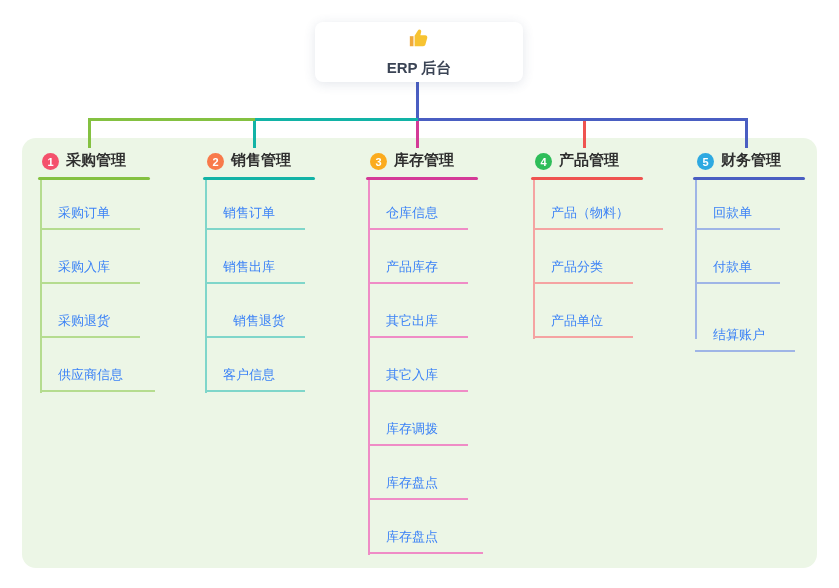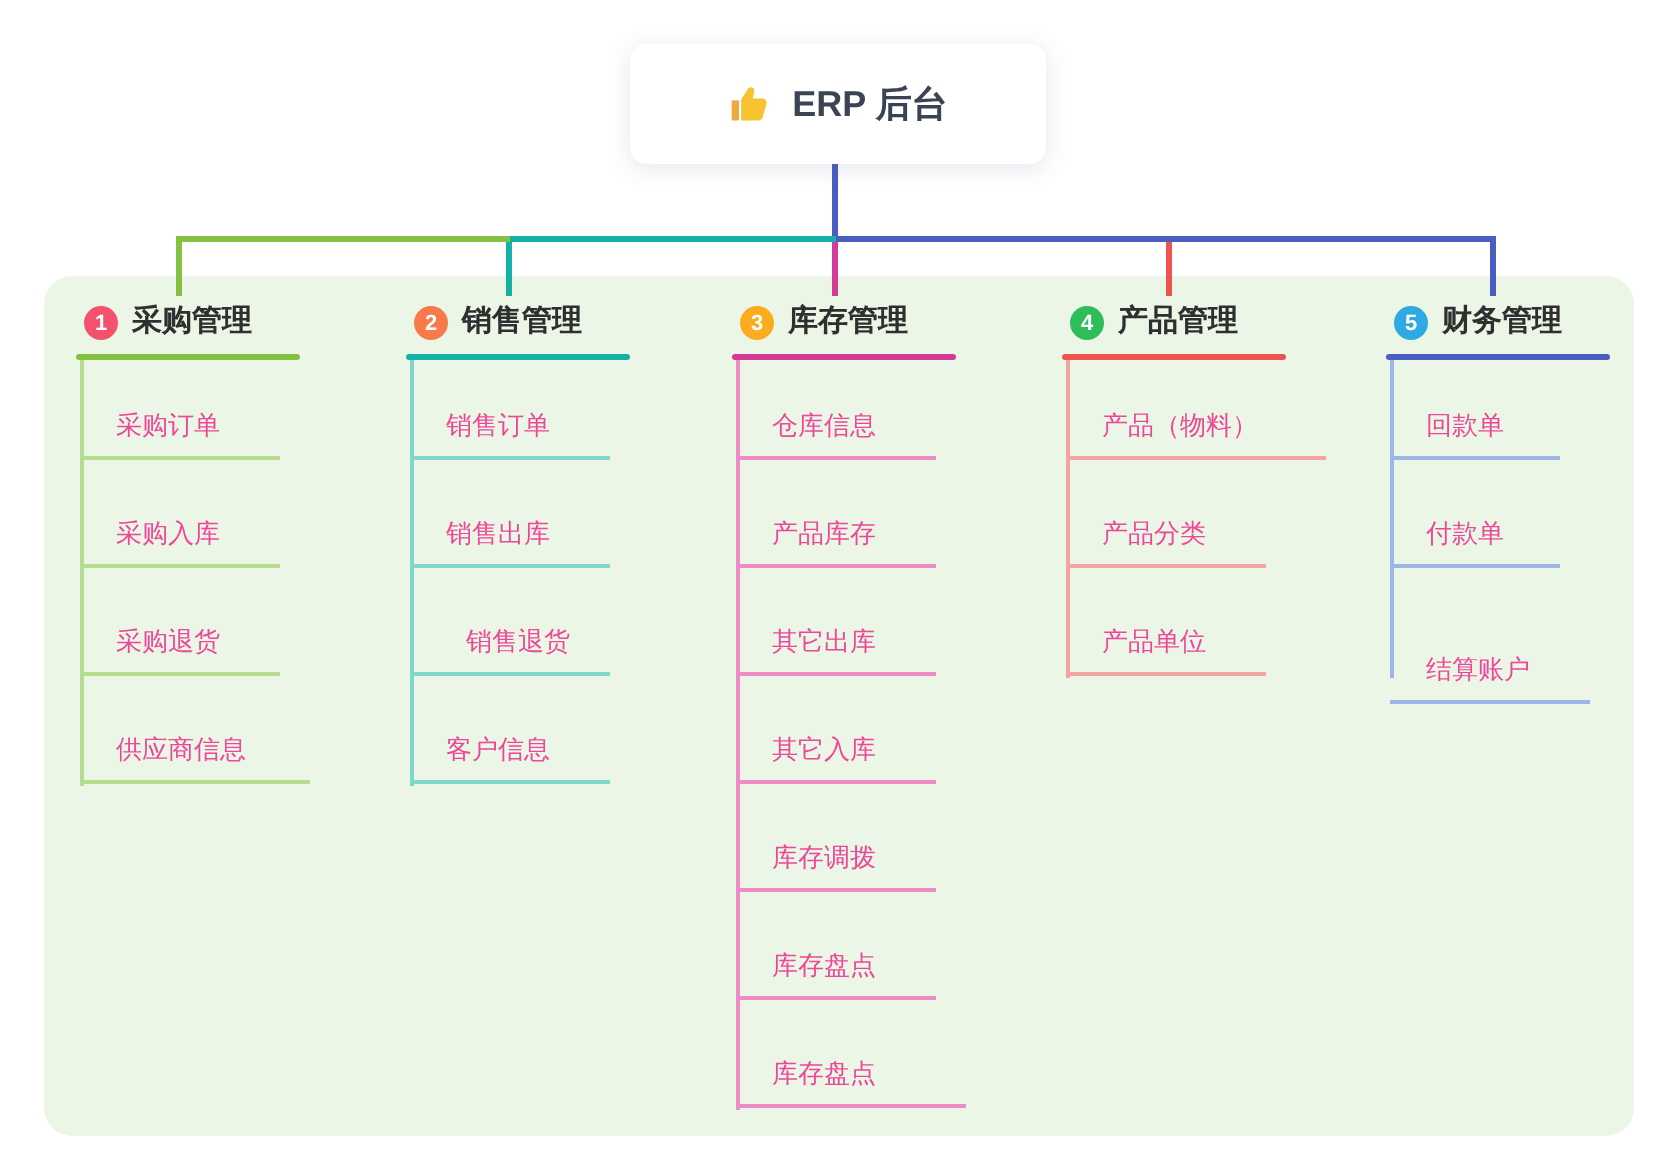--- a/index.html
+++ b/index.html
@@ -5,21 +5,21 @@
   html,body{margin:0;padding:0;background:#fff;}
   #stage{
     position:relative;width:839px;height:588px;background:#fff;overflow:hidden;
     font-family:"Liberation Sans","DejaVu Sans",sans-serif;
   }
   .panel{position:absolute;left:22px;top:138px;width:795px;height:430px;border-radius:14px;}
   .root-card{
     position:absolute;left:315px;top:22px;width:208px;height:60px;background:#fff;
     border-radius:8px;box-shadow:0 2px 12px rgba(60,80,110,.14);
     display:flex;align-items:center;justify-content:center;gap:10px;
-    font-size:18px;font-weight:600;color:#3b4455;cursor:pointer;
+    font-size:15px;font-weight:600;color:#3b4455;cursor:pointer;flex-direction:column;
   }
   .thumb{display:flex;align-items:center;}
   .line{position:absolute;}
   .bus{top:118px;height:3px;}
   .drop{top:121px;height:27px;width:3px;}
   .root-drop{left:416px;top:82px;width:3px;height:39px;}
   .branch{position:absolute;top:148px;width:160px;height:420px;}
   .badge{
     position:absolute;left:2px;top:5px;width:17px;height:17px;border-radius:50%;
     color:#fff;font-size:11px;font-weight:700;display:flex;align-items:center;justify-content:center;
@@ -27,21 +27,21 @@
   .btitle{
     position:absolute;left:26px;top:3px;font-size:15px;font-weight:600;color:#2f2f2f;
     white-space:nowrap;cursor:pointer;
   }
   .tline{position:absolute;left:-2px;top:29px;width:112px;height:3px;border-radius:2px;}
   .vline{position:absolute;left:0;top:32px;width:2px;}
   .child{
     position:absolute;left:0;height:28px;box-sizing:border-box;
     border-bottom:2px solid transparent;
     display:flex;align-items:flex-end;padding:0 0 6px 18px;
-    font-size:13px;color:#ec4899;white-space:nowrap;cursor:pointer;
+    font-size:13px;color:#3b82f6;white-space:nowrap;cursor:pointer;
   }
 </style>
 </head>
 <body>
 
 <div id="stage">
 
   <div class="panel" style="background: rgb(236, 246, 230);"></div>
 
   <span class="line root-drop" style="background: rgb(74, 94, 194);"></span>

